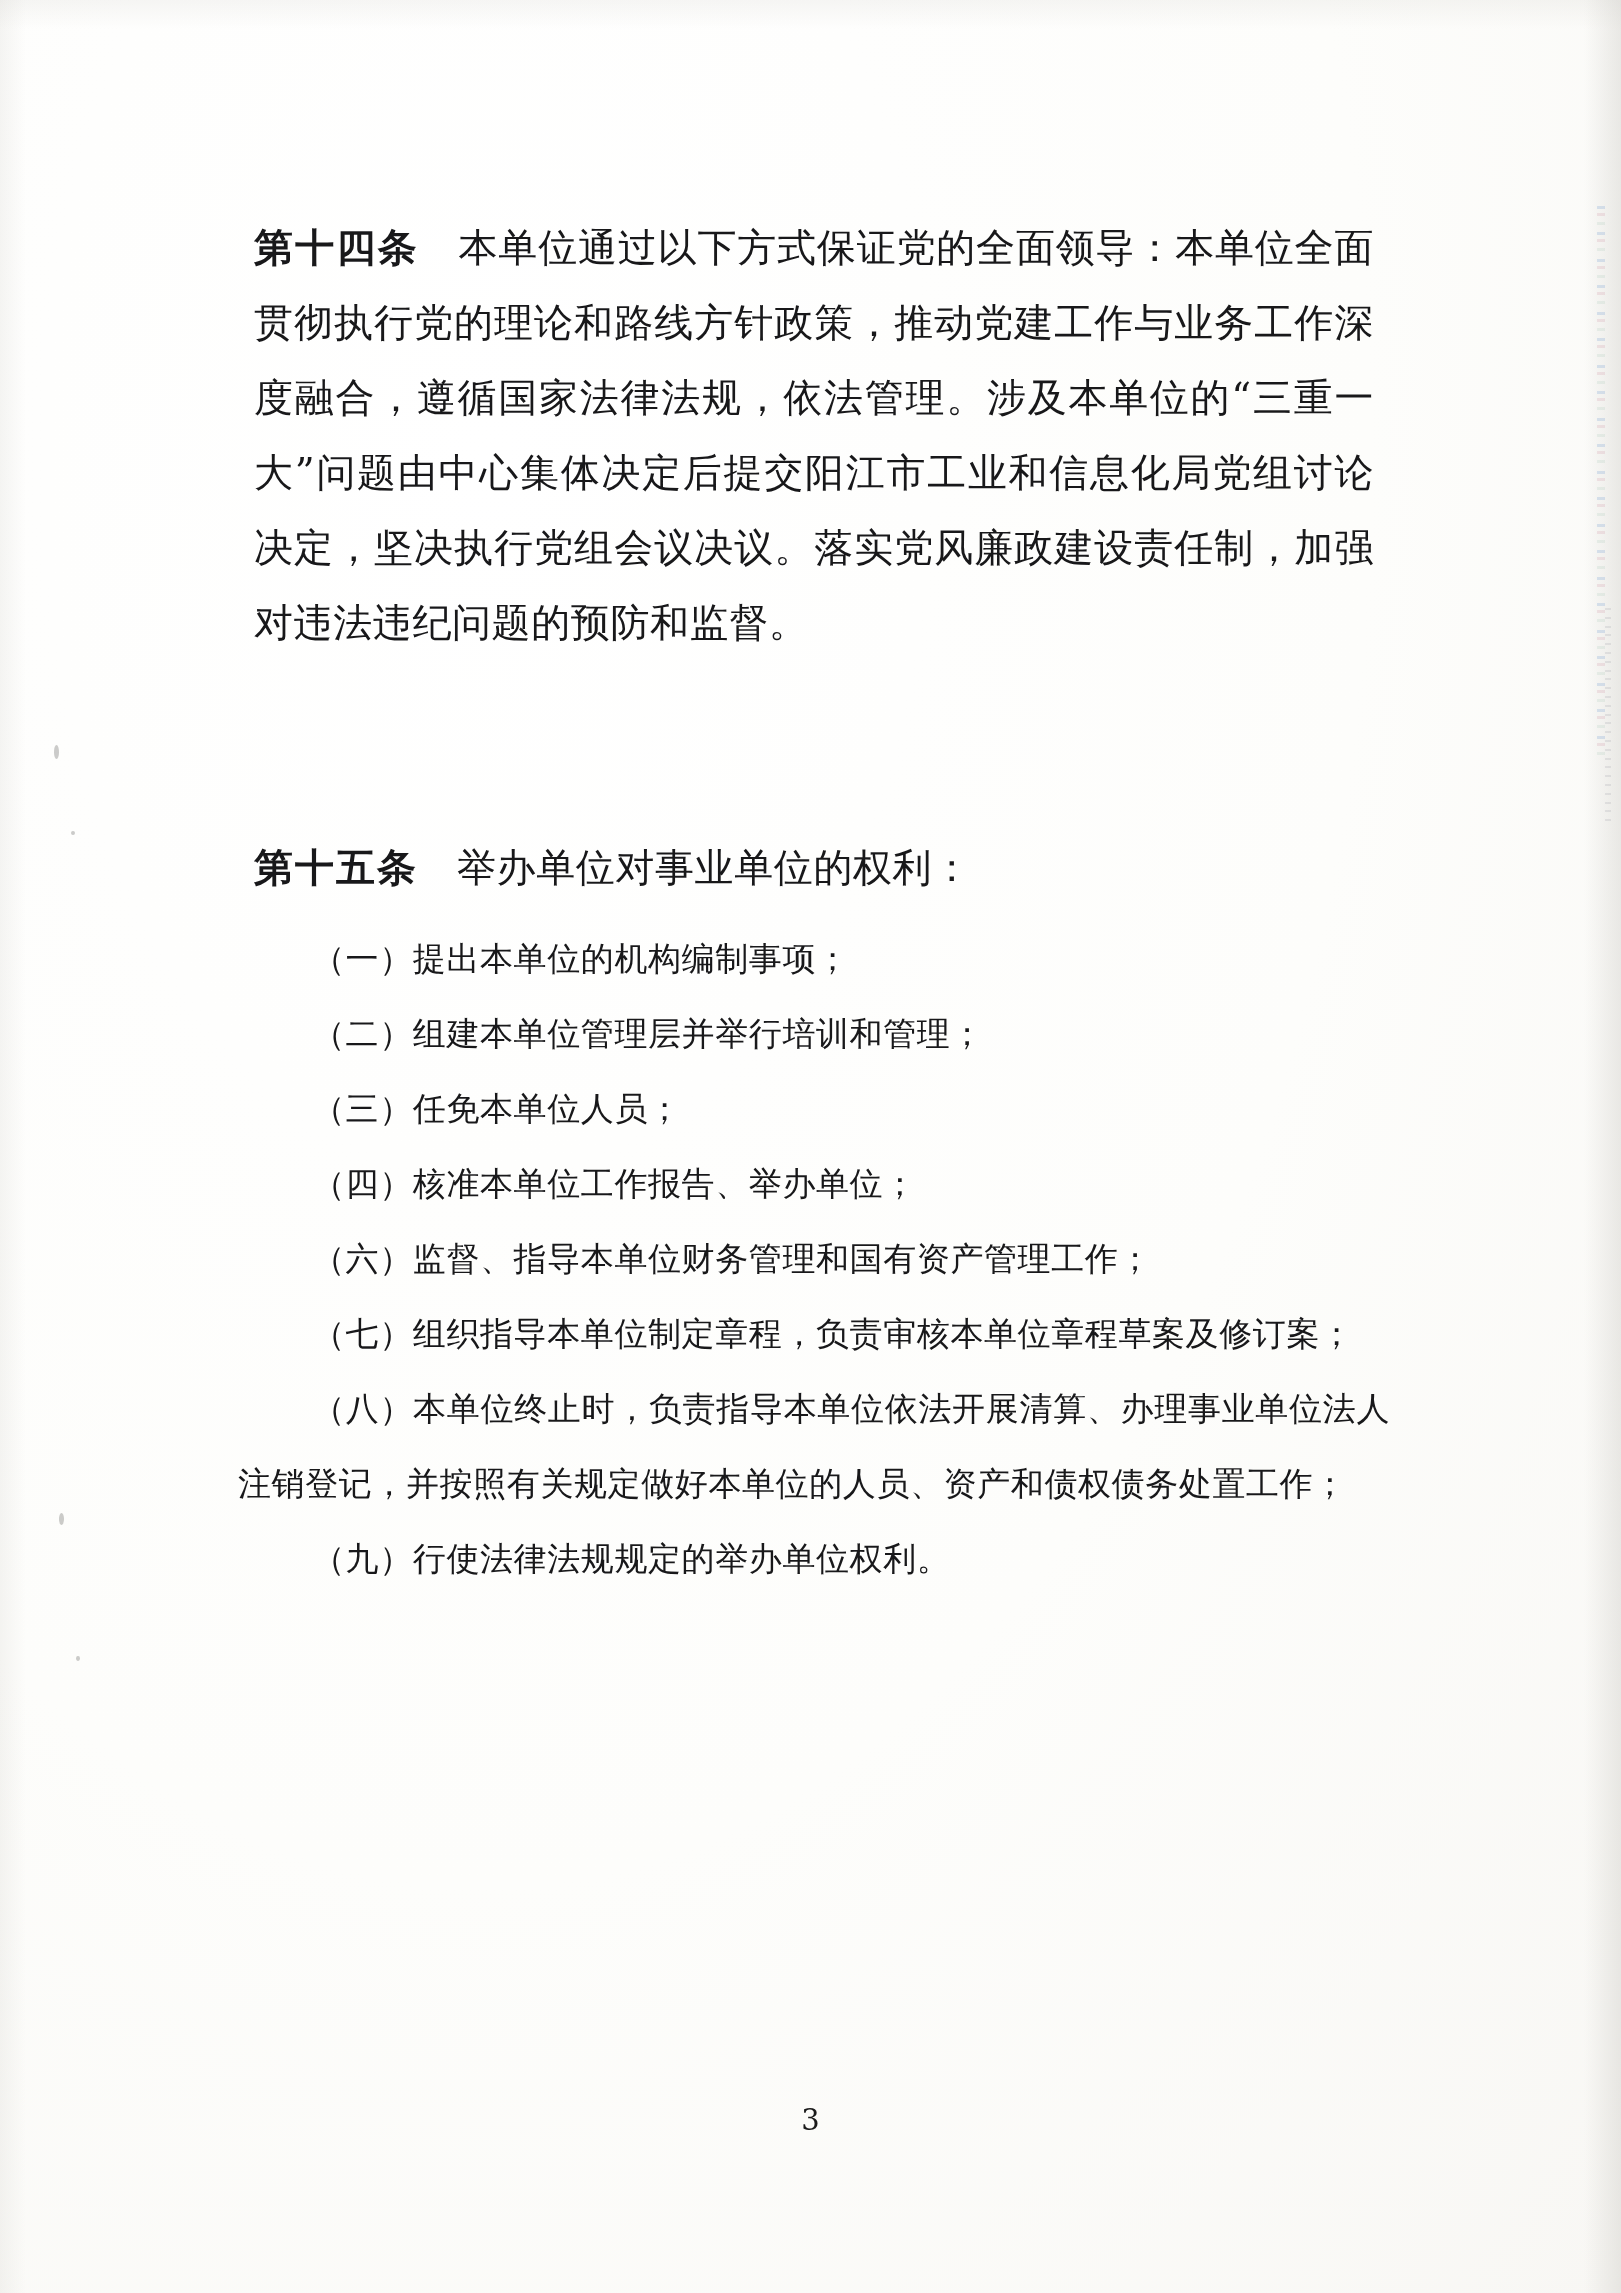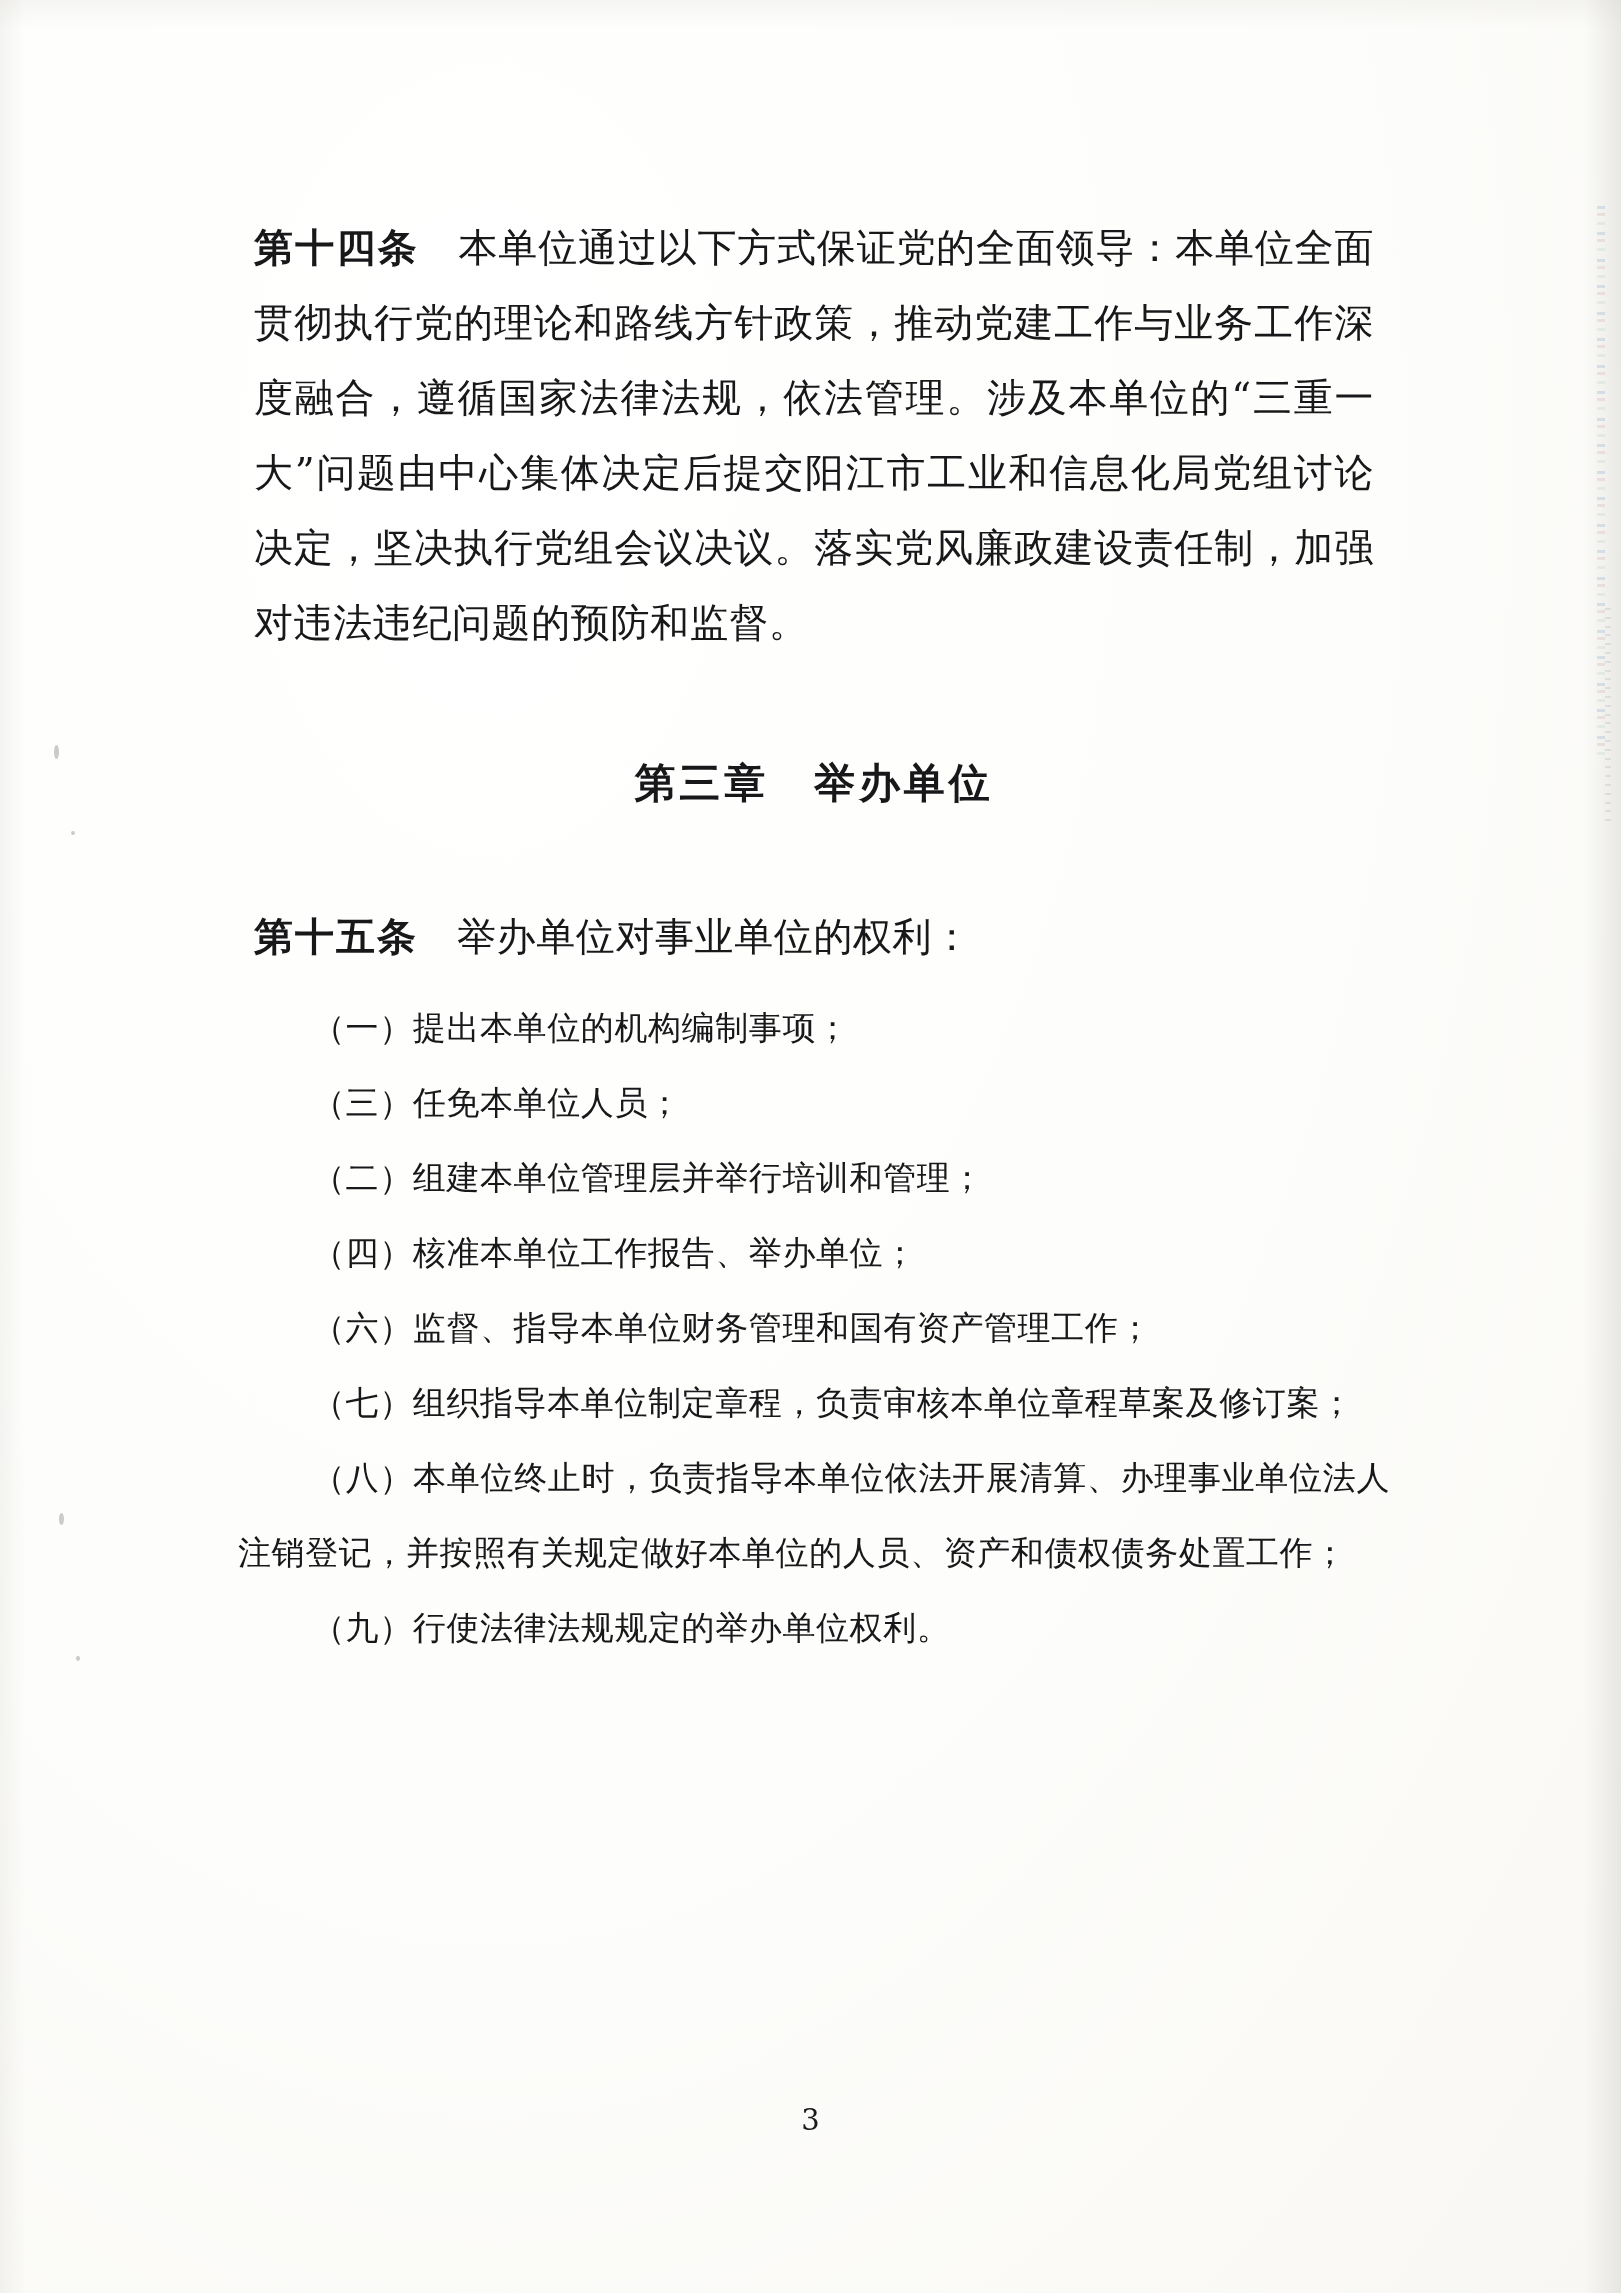--- a/index.html
+++ b/index.html
@@ -174,29 +174,28 @@
   <div class="speck" style="left:71px; top:831px; width:3.9px; height:3.9px;"></div>
   <div class="speck" style="left:59px; top:1513px; width:4.9px; height:11.8px;"></div>
   <div class="speck" style="left:76px; top:1656px; width:3.9px; height:4.9px;"></div>
 
   <div class="content">
 
     <p class="para"><span class="lead">第十四条</span>&nbsp;&nbsp;&nbsp;<span>本单位通过以下方式保证党的全面领导：本单位全面贯彻执行党的理论和路线方针政策，推动党建工作与业务工作深度融合，遵循国家法律法规，依法管理。涉及本单位的“三重一大”问题由中心集体决定后提交阳江市工业和信息化局党组讨论决定，坚决执行党组会议决议。落实党风廉政建设责任制，加强对违法违纪问题的预防和监督。</span></p>
 
     <div class="gap-after-article"></div>
 
-    <h2 class="chapter">第三章　举办单位</h2>
 
     <div class="gap-after-chapter"></div>
 
     <p class="para"><span class="lead">第十五条</span>&nbsp;&nbsp;&nbsp;<span>举办单位对事业单位的权利：</span></p>
 
     <p class="list-item">（一）提出本单位的机构编制事项；</p>
+    <p class="list-item">（二）组建本单位管理层并举行培训和管理；</p>
     <p class="list-item">（三）任免本单位人员；</p>
-    <p class="list-item">（二）组建本单位管理层并举行培训和管理；</p>
     <p class="list-item">（四）核准本单位工作报告、举办单位；</p>
     <p class="list-item">（六）监督、指导本单位财务管理和国有资产管理工作；</p>
     <p class="list-item">（七）组织指导本单位制定章程，负责审核本单位章程草案及修订案；</p>
     <p class="list-item">（八）本单位终止时，负责指导本单位依法开展清算、办理事业单位法人注销登记，并按照有关规定做好本单位的人员、资产和债权债务处置工作；</p>
     <p class="list-item">（九）行使法律法规规定的举办单位权利。</p>
 
   </div>
 
   <div class="page-number">3</div>
 

